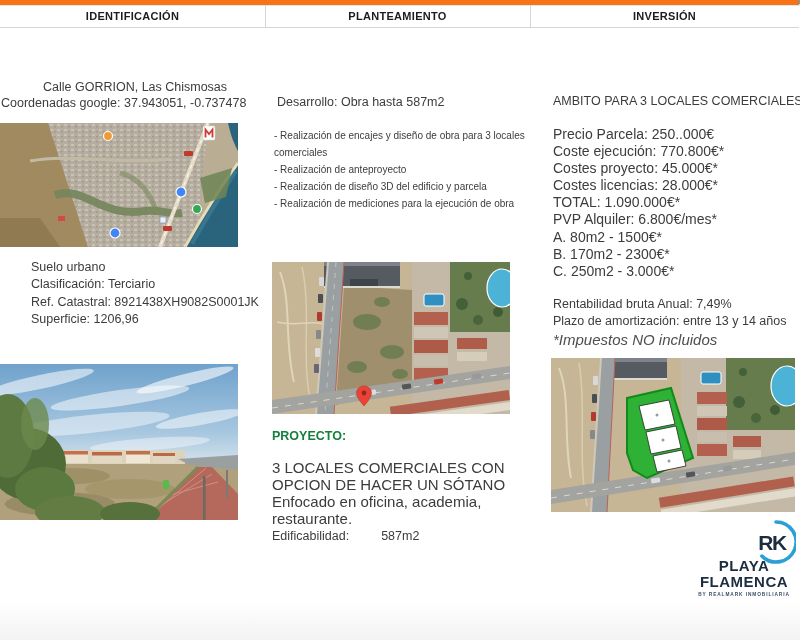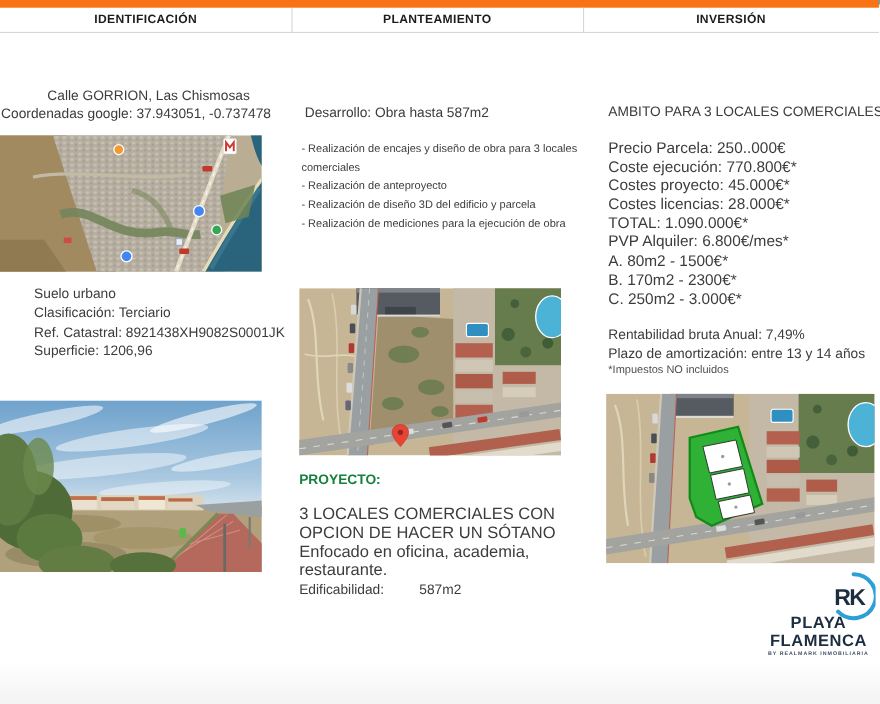--- a/index.html
+++ b/index.html
@@ -2,30 +2,30 @@
 <html><head>
 <meta charset="utf-8">
 <style>
   html,body{margin:0;padding:0;background:#fff;}
   #page{position:relative;width:800px;height:640px;background:#ffffff;overflow:hidden;
         font-family:"Liberation Sans", sans-serif;color:#3c3c3c;}
   .abs{position:absolute;}
   .txt{font-size:12.5px;line-height:16px;white-space:nowrap;}
   .accent-light{left:0;top:31;width:800px;height:6px;}
   .accent-dark{left:0;top:37;width:800px;height:4px;}
-  .hdr-row{left:0;top:55;width:799px;height:22px;border-top:7px solid #f97316;border-bottom:1px solid #d6d6d6;}
+  .hdr-row{left:0;top:55;width:799px;height:22px;border-top:5px solid #f97316;border-bottom:1px solid #d6d6d6;}
   .hdr-cell{position:absolute;top:0;height:22px;display:flex;align-items:center;justify-content:center;
             font-size:11px;font-weight:bold;color:#1c1c1c;letter-spacing:.3px;}
   .vline{position:absolute;top:0;width:1px;height:22px;background:#d6d6d6;}
   .lines>div{height:17.4px;padding-left:30px;}
   .bullets{width:252px;font-size:10px;line-height:17px;}
   .heading-bold{font-weight:bold;color:#15803d;}
   .caps-par{width:252px;font-size:15px;line-height:17px;}
   .cost-lines>div{height:17.1px;font-size:14px;white-space:nowrap;}
-  .footnote{font-size:10px;color:#4e4e4e;}
+  .footnote{font-size:15px;color:#4e4e4e;font-style:italic;}
   .bottom-band{left:0;bottom:0;width:800px;height:40px;
      background:linear-gradient(#ffffff, #f3f3f3);}
   svg{display:block;}
 </style>
 </head>
 <body>
 
 <div id="page">
 
   <div class="abs accent-light" style="background:#d6edf7;"></div>

